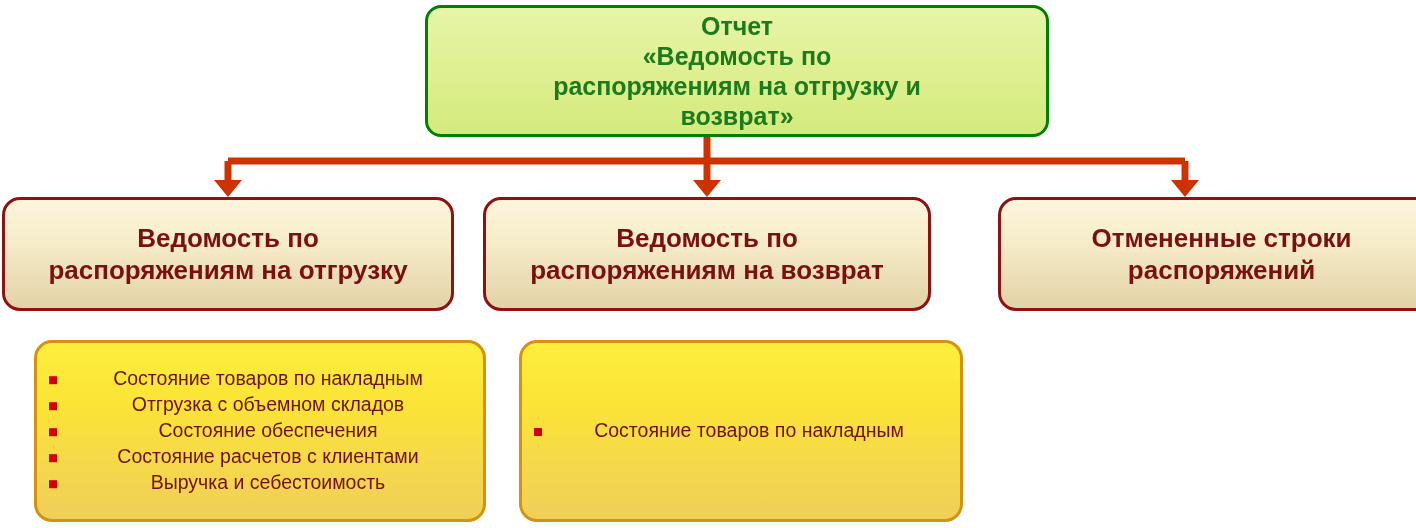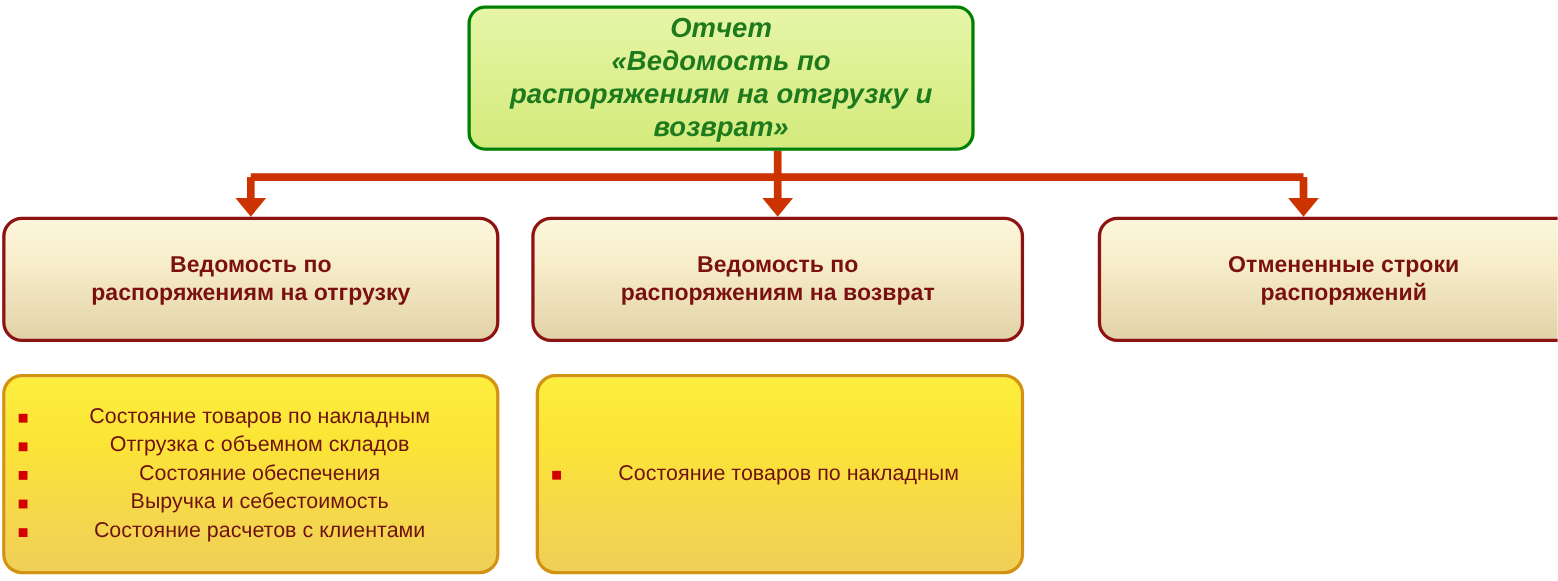--- a/index.html
+++ b/index.html
@@ -36,26 +36,25 @@
     display: flex;
     align-items: center;
     justify-content: center;
     text-align: center;
   }
 
   
   .node.root {
     left: 425px;
     top: 5px;
-    width: 461px;
+    width: 624px;
     height: 132px;
     border: 3px solid #008000;
     border-radius: 16px;
     background: linear-gradient(to bottom, #e6f5a8 0%, #dff093 45%, #d4ea7c 100%);
-    font-style: italic;
   }
   .node.root .title {
     color: #1d7a1d;
     font-size: 25px;
     font-weight: bold;
     line-height: 1.21;
     letter-spacing: 0px;
     padding: 0 8px;
     white-space: pre-line;
   }
@@ -63,38 +62,39 @@
   
   .node.branch {
     top: 197px;
     height: 114px;
     border: 3px solid #8d1212;
     border-radius: 18px;
     background: linear-gradient(to bottom, #fdf6dc 0%, #f6ecc8 40%, #e2d2a8 100%);
   }
   .node.branch .title {
     color: #7b1010;
-    font-size: 21px;
+    font-size: 26px;
     font-weight: bold;
     line-height: 1.25;
     padding: 0 10px;
     white-space: pre-line;
   }
   .branch-1 { left: 2px;   width: 452px; }
   .branch-2 { left: 483px; width: 448px; }
   .branch-3 { left: 998px; width: 447px; }
 
   
   .node.leaf {
     top: 340px;
     height: 182px;
     border: 3px solid #d39212;
     border-radius: 18px;
     background: linear-gradient(to bottom, #fdee3e 0%, #fbe436 35%, #f5d84b 70%, #f0cf58 100%);
     display: block;
+    margin-left: 32px;
   }
   .leaf-1 { left: 2px;   width: 452px; }
   .leaf-2 { left: 487px; width: 444px; }
   .leaf-3 { left: 962px; width: 447px; }
 
   .node.leaf ul {
     list-style: none;
     margin: 0;
     padding: 0;
     position: absolute;
@@ -169,22 +169,22 @@
   <div class="node branch branch-3">
     <div class="title">Отмененные строки
 распоряжений</div>
   </div>
 
   <div class="node leaf leaf-1">
     <ul>
       <li><span class="bullet"></span><span>Состояние товаров по накладным</span></li>
       <li><span class="bullet"></span><span>Отгрузка с объемном складов</span></li>
       <li><span class="bullet"></span><span>Состояние обеспечения</span></li>
+      <li><span class="bullet"></span><span>Состояние расчетов с клиентами</span></li>
       <li><span class="bullet"></span><span>Выручка и себестоимость</span></li>
-      <li><span class="bullet"></span><span>Состояние расчетов с клиентами</span></li>
     </ul>
   </div>
 
   <div class="node leaf leaf-2">
     <ul>
       <li><span class="bullet"></span><span>Состояние товаров по накладным</span></li>
     </ul>
   </div>
 
 

